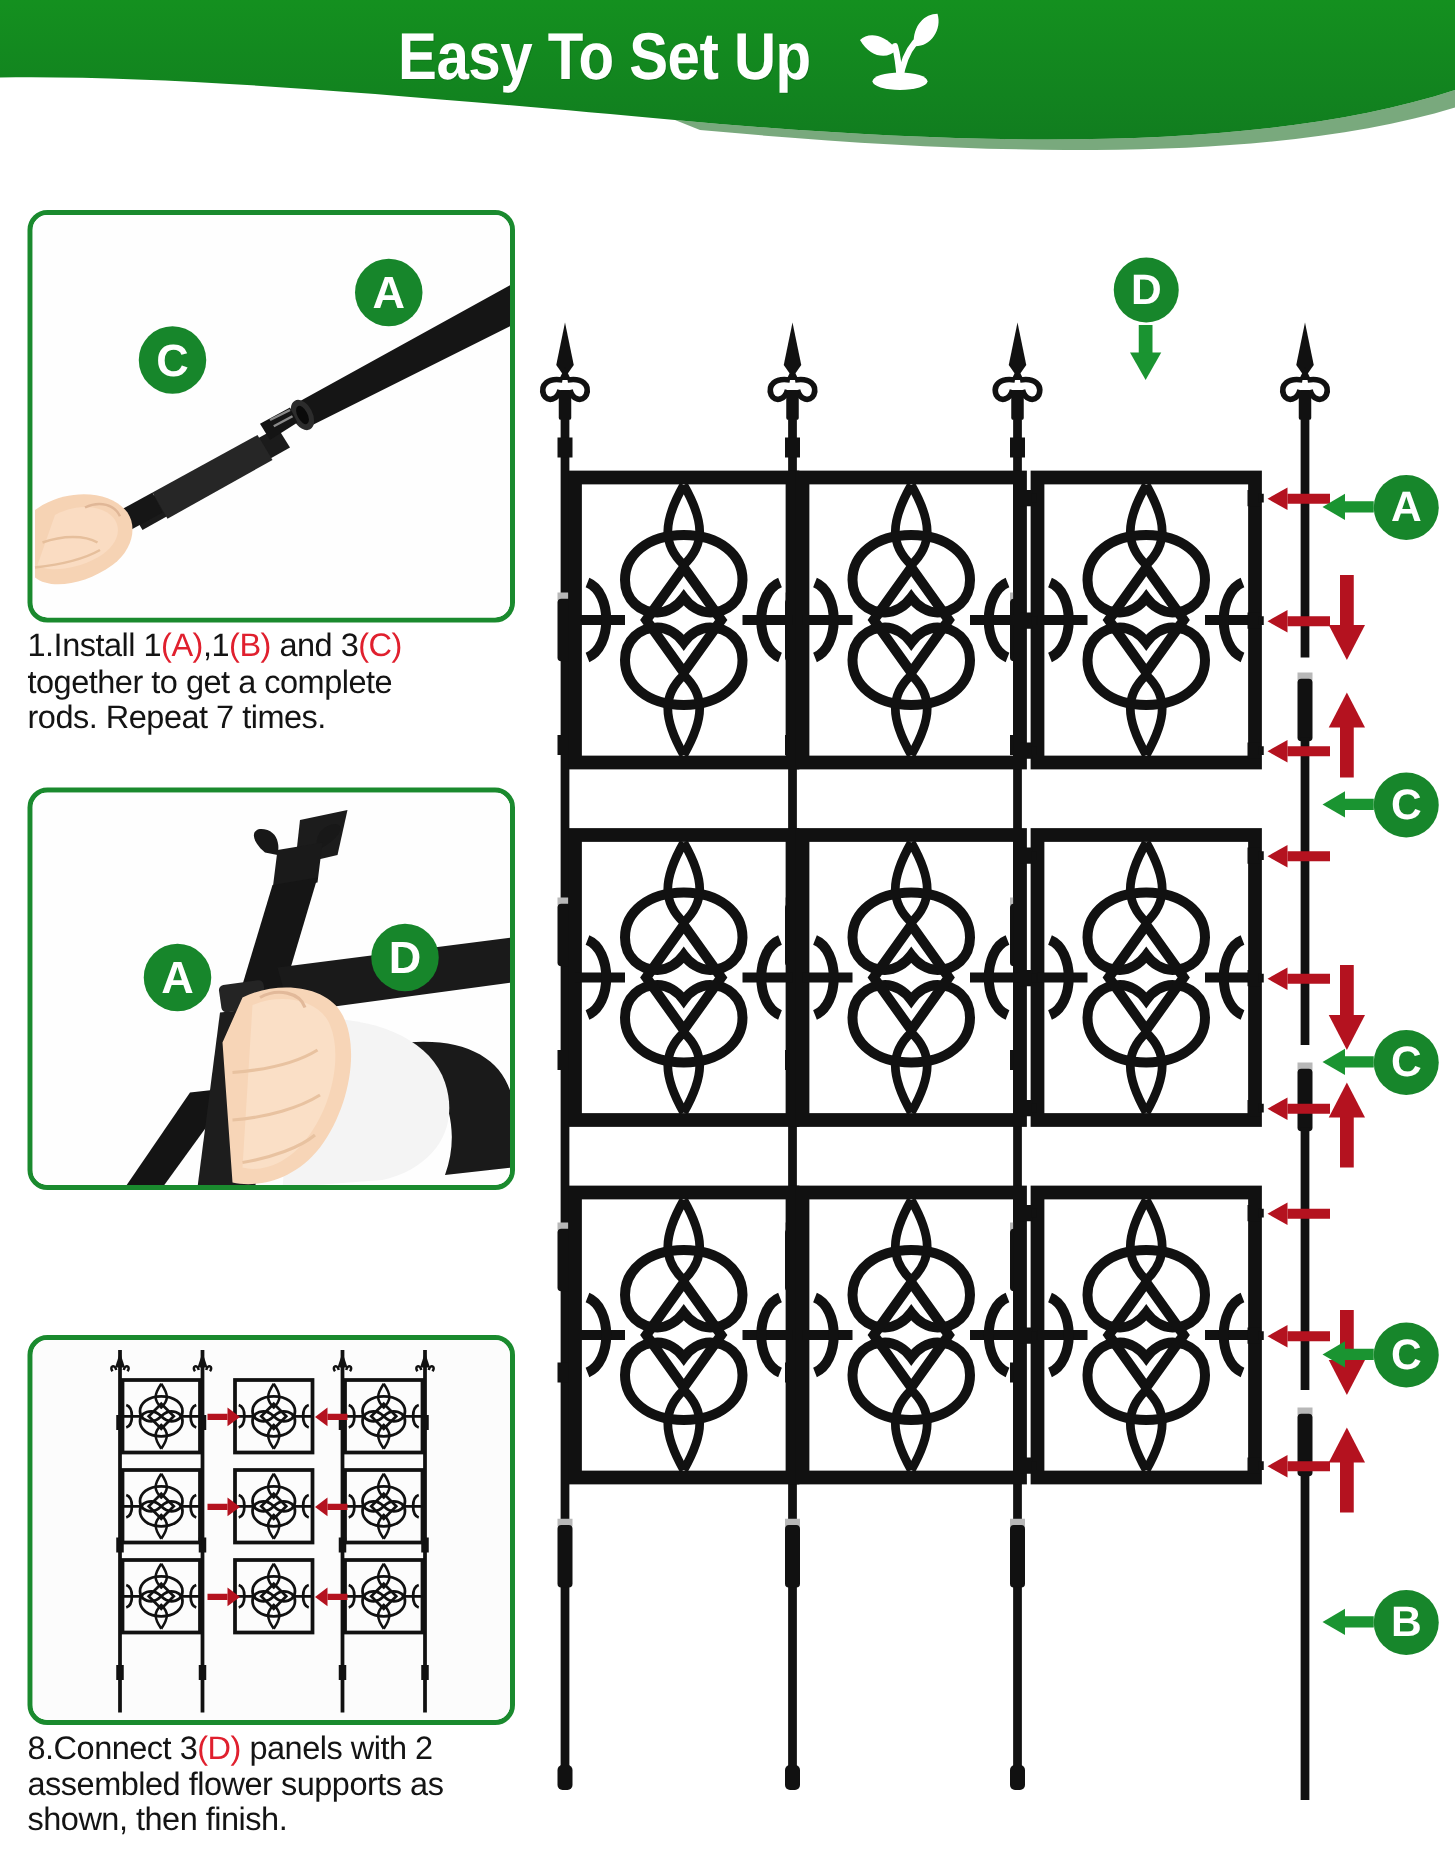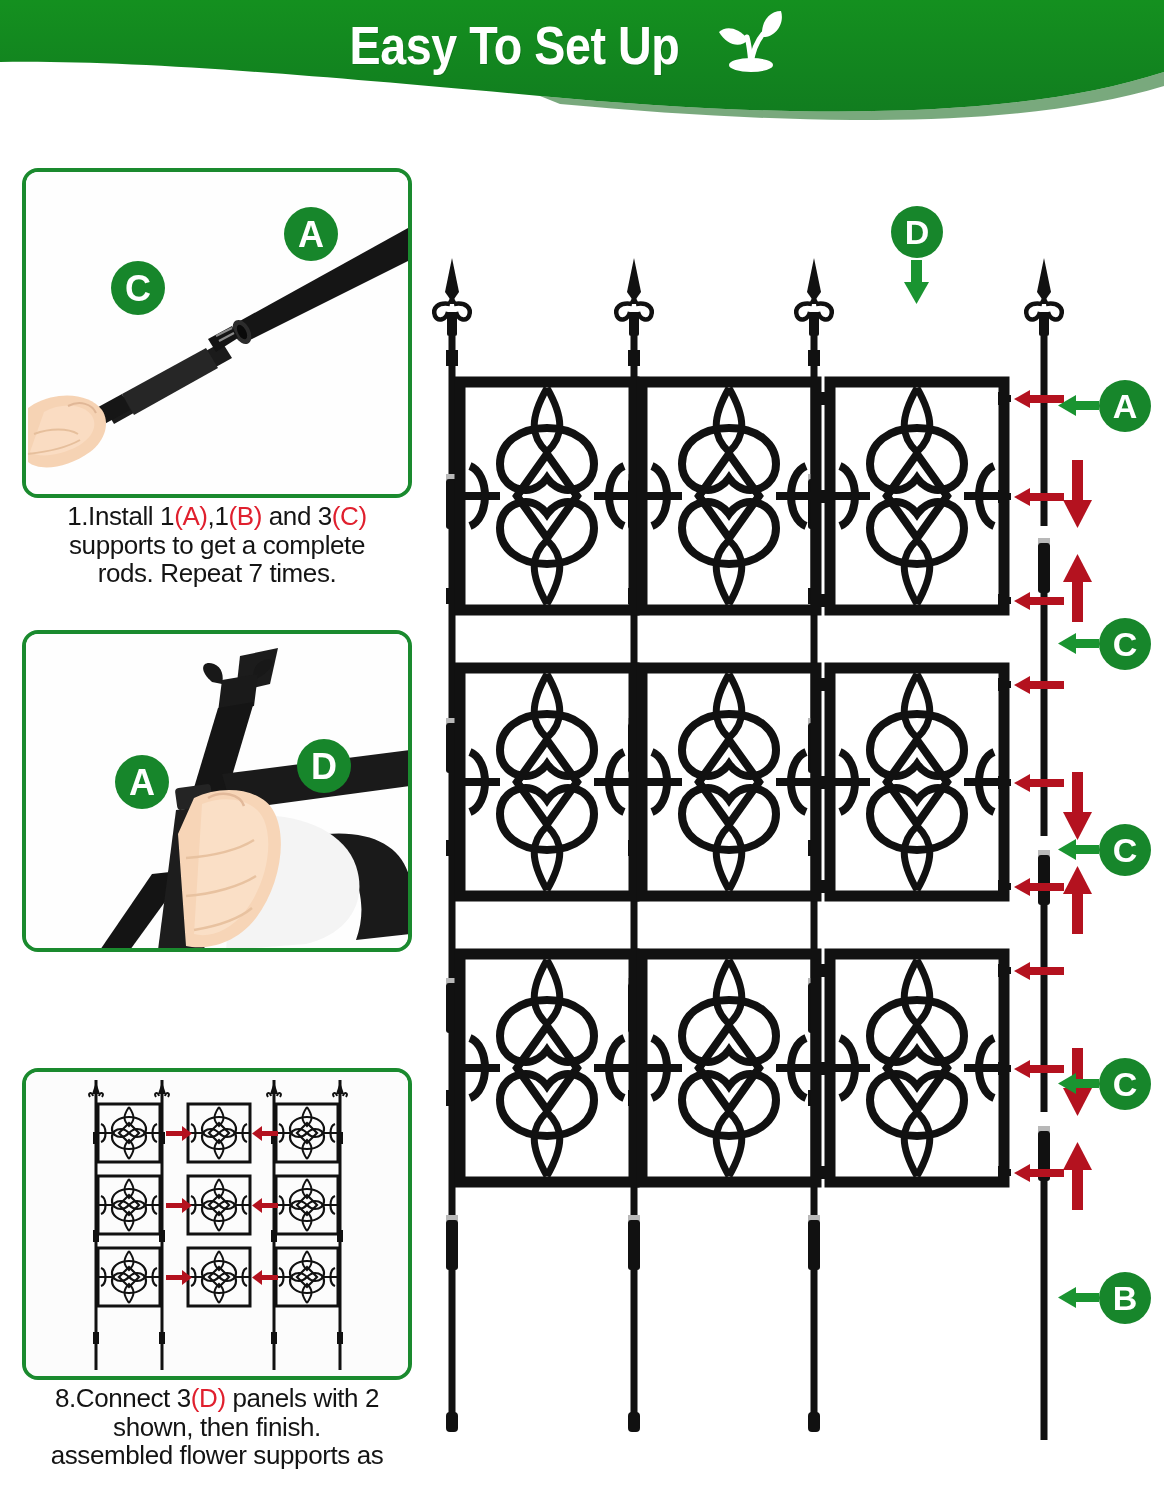--- a/index.html
+++ b/index.html
@@ -24,21 +24,20 @@
   #header-banner svg { display: block; }
   #banner-title-wrap {
     position: absolute;
     left: 0; top: 12px;
     width: 1052px;
     text-align: center;
     display: flex;
     align-items: center;
     justify-content: center;
     gap: 14px;
-    margin-left: 31px;
   }
   #banner-title {
     font-family: "Liberation Sans Narrow", "Liberation Sans", sans-serif;
     font-weight: bold;
     font-size: 53px;
     color: #ffffff;
     letter-spacing: -0.5px;
     transform: scaleX(0.88);
     transform-origin: center;
     white-space: nowrap;
@@ -56,21 +55,21 @@
   .step-photo {
     position: relative;
     width: 390px;
     border: 4px solid #1a8a2e;
     border-radius: 16px;
     background: #fdfdfd;
     overflow: hidden;
   }
   .step-caption {
     margin-top: 4px;
-    text-align: center;
+    text-align: left;
     font-size: 26px;
     line-height: 1.10;
     color: #141414;
     letter-spacing: -0.4px;
     font-family: "Liberation Sans", sans-serif;
   }
   .red-tag { color: #e0202e; }
 
   
   #main-diagram {
@@ -151,21 +150,21 @@
           <text x="285" y="62" class="lbl-txt" font-size="36" text-anchor="middle" dominant-baseline="central">A</text>
         </g>
         <g>
           <circle cx="112" cy="116" r="27" fill="#17862b"></circle>
           <text x="112" y="116" class="lbl-txt" font-size="36" text-anchor="middle" dominant-baseline="central">C</text>
         </g>
       </svg>
     </div>
     <div class="step-caption">
       <div><span>1.Install 1</span><span class="red-tag">(A)</span><span>,1</span><span class="red-tag">(B)</span><span> and 3</span><span class="red-tag">(C)</span></div>
-      <div>supports to get a complete</div>
+      <div>together to get a complete</div>
       <div>rods. Repeat 7 times.</div>
     </div>
   </div>
 
   <div class="step-block" style="position:absolute;left:0;top:462px;">
     <div class="step-photo" style="height:322px;">
       <svg width="384" height="316" viewBox="0 0 384 316">
         <rect width="384" height="316" fill="#fefefe"></rect>
 
         <g>
@@ -272,22 +271,22 @@
             <rect x="236" y="131" width="16" height="5"></rect>
               <path d="M236 126 L226 133.5 L236 141 Z"></path>
             <rect x="236" y="203" width="16" height="5"></rect>
               <path d="M236 198 L226 205.5 L236 213 Z"></path>
           </g>
         </g>
       </svg>
     </div>
     <div class="step-caption">
       <div><span>8.Connect 3</span><span class="red-tag">(D)</span><span> panels with 2</span></div>
+      <div>assembled flower supports as</div>
       <div>shown, then finish.</div>
-      <div>assembled flower supports as</div>
     </div>
   </div>
 </div>
 
 <div id="main-diagram">
 <svg width="740" height="1350" viewBox="0 0 740 1350">
   <defs>
 
     <g id="bigPanel">
 

